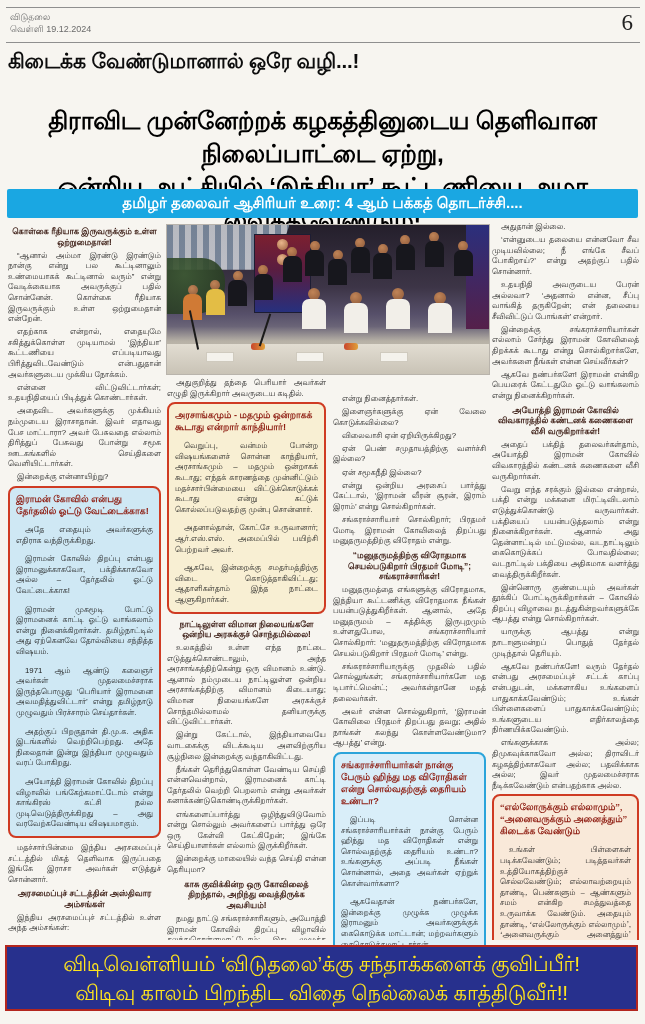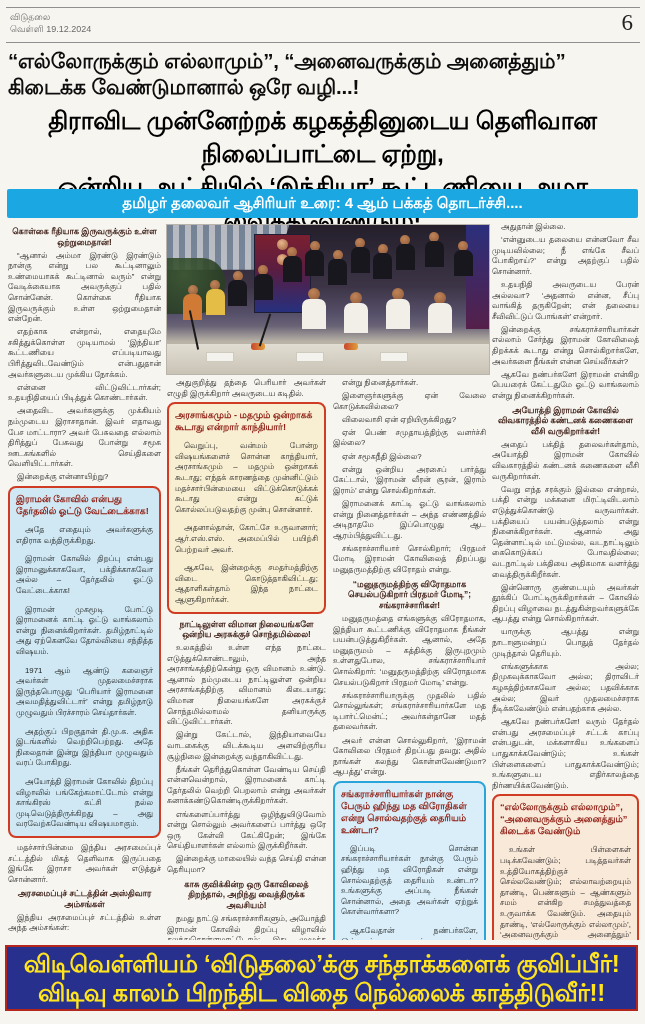--- a/index.html
+++ b/index.html
@@ -16,31 +16,31 @@
   .kicker{position:absolute;left:8px;top:48px;width:620px;font-weight:bold;font-size:20.5px;line-height:26px;color:#0d0d0d;letter-spacing:-0.2px;}
   
   .headline{position:absolute;left:4px;top:104px;width:637px;text-align:center;font-weight:bold;font-size:24.5px;line-height:33px;color:#000;letter-spacing:-0.3px;}
   
   .strip{position:absolute;left:7px;top:189px;width:631px;height:29px;background:var(--strip-bg,#1aa7e2);
     color:#fff;font-weight:bold;font-size:15px;display:flex;align-items:center;justify-content:center;border-radius:2px;}
   
   .col{position:absolute;overflow:hidden;font-size:7.8px;line-height:10.6px;text-align:justify;}
   #col1{left:8px;top:223px;width:153px;height:717px;}
   #col2{left:167px;top:378px;width:159px;height:562px;}
-  #col3{left:333px;top:378px;width:153px;height:562px;}
+  #col3{left:333px;top:394px;width:153px;height:562px;}
   #col4{left:492px;top:222px;width:147px;height:718px;}
   .para{margin:0 0 2.5px;text-indent:9px;}
   .para.en{font-size:7.4px;color:#2e2e2e;}
   .subhead{font-weight:bold;text-align:center;color:#40221a;font-size:8.3px;line-height:10.8px;margin:3px 2px 3px;text-indent:0;}
   .hbox{border-radius:8px;padding:5px 6px 4px;margin:3px 0 5px;}
   .hbox .para{margin-bottom:2px;margin-top:8px;}
   .hbox-title{font-weight:bold;text-align:left;color:#8e1d12;font-size:9.2px;line-height:12px;margin:0 0 3px;text-indent:0;}
   .hbox.red-blue{border:2px solid var(--red-border,#cf3b23);background:#cfe8f4;}
   .hbox.red-cream{border:2px solid var(--red-border,#cf3b23);background:#f8efd3;}
-  .hbox.red-pink{border:2px solid var(--red-border,#cf3b23);background:#f9e9d9;}
+  .hbox.red-pink{border:2px solid var(--red-border,#cf3b23);background:#f9e9d9;font-family:Liberation Serif, serif;}
   .hbox.blue{border:2px solid var(--blue-border,#2ba4da);background:#d9eef9;}
   
   .photo{position:absolute;left:166px;top:224px;width:322px;height:149px;border:1px solid #b9b4ac;background:#3c3545;overflow:hidden;}
   .photo-bg{position:absolute;inset:0;background:linear-gradient(180deg,#241f2b 0%,#3d3547 42%,#57506a 60%,#6a6477 68%,#b7b1a6 78%,#d8d3c7 100%);}
   .awning{position:absolute;left:0;top:0;width:38%;height:30%;
     background:repeating-linear-gradient(90deg,#8fa3b8 0 6px,#e8edf2 6px 12px);opacity:.75;
     clip-path:polygon(0 0,100% 0,88% 100%,0 100%);}
   .foliage{position:absolute;left:0;top:22%;width:18%;height:38%;background:radial-gradient(circle at 30% 30%,#3d5a33,#22331e);border-radius:0 40% 50% 0;opacity:.9;}
   .banner{position:absolute;left:27%;top:6%;width:17%;height:52%;background:linear-gradient(180deg,#7c2030 0%,#5a1d40 45%,#27307e 100%);border:1px solid #1d1d33;}
   .portrait{width:11px;height:11px;border-radius:50%;background:radial-gradient(circle at 40% 35%,#e9b68c,#9c5f3c);margin:4px auto 0;}
@@ -51,35 +51,34 @@
   .mic{position:absolute;left:30%;bottom:18%;width:2px;height:34px;background:#1b1b1b;transform:rotate(18deg);}
   .mic2{position:absolute;left:8%;bottom:16%;width:2px;height:40px;background:#1b1b1b;transform:rotate(-12deg);}
   .fig{position:absolute;}
   .fig .head{width:10px;height:10px;border-radius:50%;background:radial-gradient(circle at 40% 35%,#c08457,#8e5a3a);margin:0 auto;}
   .fig .torso{width:19px;height:26px;border-radius:7px 7px 0 0;margin-top:-1px;}
   .fig.big .head{width:12px;height:12px;}
   .fig.big .torso{width:24px;height:30px;}
   
   .footer-banner{position:absolute;left:5px;top:945px;width:633px;height:66px;background:var(--footer-bg,#27308d);
     border:2px solid #b3261e;box-sizing:border-box;display:flex;flex-direction:column;align-items:center;justify-content:center;}
-  .footer-banner div{color:var(--footer-fg,#ffe41e);font-weight:bold;font-size:24px;line-height:29px;letter-spacing:-0.3px;white-space:nowrap;}
+  .footer-banner div{color:var(--footer-fg,#ffe41e);font-weight:normal;font-size:21px;line-height:29px;letter-spacing:-0.3px;white-space:nowrap;}
 </style>
 </head>
 <body style="--strip-bg: #1aa7e2; --footer-bg: #27308d; --footer-fg: #ffe41e; --red-border: #cf3b23; --blue-border: #2ba4da;">
 
 <div class="rule" style="top:7px"></div>
 <div class="masthead">
   <div>விடுதலை</div>
   <div>வெள்ளி 19.12.2024</div>
 </div>
 <div class="pageno">6</div>
 <div class="rule" style="top:42px"></div>
 
 <div class="kicker">
-  <div>“எல்லோருக்கும் எல்லாமும்”, “அனைவருக்கும் அனைத்தும்”</div>
   <div>கிடைக்க வேண்டுமானால் ஒரே வழி...!</div>
 </div>
 
 <div class="headline">
   <div>திராவிட முன்னேற்றக் கழகத்தினுடைய தெளிவான நிலைப்பாட்டை ஏற்று,</div>
   <div>ஒன்றிய ஆட்சியில் ‘இந்தியா’ கூட்டணியை அமர வைக்கவேண்டும்!</div>
 </div>
 
 <div class="strip">
   <span>தமிழர் தலைவர் ஆசிரியர் உரை: 4 ஆம் பக்கத் தொடர்ச்சி....</span>
@@ -207,21 +206,20 @@
     <div class="subhead">காசு குவிக்கின்ற ஒரு கோவிலைத் திறந்தால், அறிந்து வைத்திருக்க அவசியம்!</div>
     <p class="para">நமது நாட்டு சங்கராச்சாரிகளும், அயோத்தி இராமன் கோவில் திறப்பு விழாவில் கலந்துகொள்ளமாட்டோம்; இது முழுக்க முழுக்க மனுதருமத்திற்கு விரோதம்; கட்டி முடிக்கப்படாத கோவிலைத் திறந்தால் ஒழிந்துபோகும் ஆபத்து என்று சொல்லியிருக்கிறார்கள்.</p>
   </div>
 <div id="col3" class="col">
     <p class="para">என்று நினைத்தார்கள்.</p>
     <p class="para">இளைஞர்களுக்கு ஏன் வேலை கொடுக்கவில்லை?</p>
     <p class="para">விலைவாசி ஏன் ஏறியிருக்கிறது?</p>
     <p class="para">ஏன் பெண் சமுதாயத்திற்கு வளர்ச்சி இல்லை?</p>
     <p class="para">ஏன் சமூகநீதி இல்லை?</p>
     <p class="para">என்று ஒன்றிய அரசைப் பார்த்து கேட்டால், ‘இராமன் வீரன் சூரன், இராம் இராம்’ என்று சொல்கிறார்கள்.</p>
-    <p class="para">இராமனைக் காட்டி ஓட்டு வாங்கலாம் என்று நினைத்தார்கள் – அந்த எண்ணத்தில் அடிநாதமே இப்பொழுது ஆட ஆரம்பித்துவிட்டது.</p>
     <p class="para">சங்கராச்சாரியார் சொல்கிறார்; பிரதமர் மோடி இராமன் கோவிலைத் திறப்பது மனுதருமத்திற்கு விரோதம் என்று.</p>
     <div class="subhead">“மனுதருமத்திற்கு விரோதமாக செயல்படுகிறார் பிரதமர் மோடி”; சங்கராச்சாரிகள்!</div>
     <p class="para">மனுதருமத்தை எங்களுக்கு விரோதமாக, இந்தியா கூட்டணிக்கு விரோதமாக நீங்கள் பயன்படுத்துகிறீர்கள். ஆனால், அதே மனுதருமம் – கத்திக்கு இருபுறமும் உள்ளதுபோல, சங்கராச்சாரியார் சொல்கிறார்: ‘மனுதருமத்திற்கு விரோதமாக செயல்படுகிறார் பிரதமர் மோடி’ என்று.</p>
     <p class="para">சங்கராச்சாரியாருக்கு முதலில் பதில் சொல்லுங்கள்; சங்கராச்சாரியார்களே மத டிபார்ட்மென்ட்; அவர்கள்தானே மதத் தலைவர்கள்.</p>
     <p class="para">அவர் என்ன சொல்லுகிறார், ‘இராமன் கோவிலை பிரதமர் திறப்பது தவறு; அதில் நாங்கள் கலந்து கொள்ளவேண்டுமா? ஆபத்து’ என்று.</p>
     <div class="hbox blue">
       <div class="hbox-title">சங்கராச்சாரியார்கள் நான்கு பேரும் ஹிந்து மத விரோதிகள் என்று சொல்வதற்குத் தைரியம் உண்டா?</div>
       <p class="para">இப்படி சொன்ன சங்கராச்சாரியார்கள் நான்கு பேரும் ஹிந்து மத விரோதிகள் என்று சொல்வதற்குத் தைரியம் உண்டா? உங்களுக்கு அப்படி நீங்கள் சொன்னால், அதை அவர்கள் ஏற்றுக் கொள்வார்களா?</p>
       <p class="para">ஆகவேதான் நண்பர்களே, இன்றைக்கு முழுக்க முழுக்க இராமனும் அவர்களுக்குக் கைகொடுக்க மாட்டான்; மற்றவர்களும் கைகொடுக்கமாட்டார்கள்.</p>
     </div>
@@ -230,22 +228,22 @@
     <p class="para">அதுதான் இல்லை.</p>
     <p class="para">‘என்னுடைய தலையை என்னவோ சீவ முடியவில்லை; நீ எங்கே சீவப் போகிறாய்?’ என்று அதற்குப் பதில் சொன்னார்.</p>
     <p class="para">உதயநிதி அவருடைய பேரன் அல்லவா? ‘அதனால் என்ன, சீப்பு வாங்கித் தருகிறேன்; என் தலையை சீவிவிட்டுப் போங்கள்’ என்றார்.</p>
     <p class="para">இன்றைக்கு சங்கராச்சாரியார்கள் எல்லாம் சேர்ந்து இராமன் கோவிலைத் திறக்கக் கூடாது என்று சொல்கிறார்களே, அவர்களை நீங்கள் என்ன செய்வீர்கள்?</p>
     <p class="para">ஆகவே நண்பர்களே! இராமன் என்கிற பெயரைக் கேட்டதுமே ஓட்டு வாங்கலாம் என்று நினைக்கிறார்கள்.</p>
     <div class="subhead">அயோத்தி இராமன் கோவில் விவகாரத்தில் கண்டனக் கணைகளை வீசி வருகிறார்கள்!</div>
     <p class="para">அதைப் பக்தித் தலைவர்கள்தாம், அயோத்தி இராமன் கோவில் விவகாரத்தில் கண்டனக் கணைகளை வீசி வருகிறார்கள்.</p>
     <p class="para">வேறு எந்த சரக்கும் இல்லை என்றால், பக்தி என்று மக்களை மிரட்டிவிடலாம் எடுத்துக்கொண்டு வருவார்கள். பக்தியைப் பயன்படுத்தலாம் என்று நினைக்கிறார்கள். ஆனால் அது தென்னாட்டில் மட்டுமல்ல, வடநாட்டிலும் கைகொடுக்கப் போவதில்லை; வடநாட்டில் பக்தியை அதிகமாக வளர்த்து வைத்திருக்கிறீர்கள்.</p>
     <p class="para">இன்னொரு குண்டையும் அவர்கள் தூக்கிப் போட்டிருக்கிறார்கள் – கோவில் திறப்பு விழாவை நடத்துகின்றவர்களுக்கே ஆபத்து என்று சொல்கிறார்கள்.</p>
     <p class="para">யாருக்கு ஆபத்து என்று நாடாளுமன்றப் பொதுத் தேர்தல் முடிந்தால் தெரியும்.</p>
+    <p class="para">ஆகவே நண்பர்களே! வரும் தேர்தல் என்பது அரசமைப்புச் சட்டக் காப்பு என்பதுடன், மக்களாகிய உங்களைப் பாதுகாக்கவேண்டும்; உங்கள் பிள்ளைகளைப் பாதுகாக்கவேண்டும்; உங்களுடைய எதிர்காலத்தை நிர்ணயிக்கவேண்டும்.</p>
     <p class="para">எங்களுக்காக அல்ல; திமுகவுக்காகவோ அல்ல; திராவிடர் கழகத்திற்காகவோ அல்ல; பதவிக்காக அல்ல; இவர் முதலமைச்சராக நீடிக்கவேண்டும் என்பதற்காக அல்ல.</p>
-    <p class="para">ஆகவே நண்பர்களே! வரும் தேர்தல் என்பது அரசமைப்புச் சட்டக் காப்பு என்பதுடன், மக்களாகிய உங்களைப் பாதுகாக்கவேண்டும்; உங்கள் பிள்ளைகளைப் பாதுகாக்கவேண்டும்; உங்களுடைய எதிர்காலத்தை நிர்ணயிக்கவேண்டும்.</p>
     <div class="hbox red-pink">
       <div class="hbox-title">“எல்லோருக்கும் எல்லாமும்”, “அனைவருக்கும் அனைத்தும்” கிடைக்க வேண்டும்</div>
       <p class="para">உங்கள் பிள்ளைகள் படிக்கவேண்டும்; படித்தவர்கள் உத்தியோகத்திற்குச் செல்லவேண்டும்; எல்லாவற்றையும் தாண்டி, பெண்களும் – ஆண்களும் சமம் என்கிற சமத்துவத்தை உருவாக்க வேண்டும். அதையும் தாண்டி, ‘எல்லோருக்கும் எல்லாமும்’, ‘அனைவருக்கும் அனைத்தும்’ கிடைக்க வேண்டுமானால், ஒரே வழி, திராவிட முன்னேற்றக் கழகத்தினுடைய இந்தத் தெளிவான நிலைப்பாட்டை ஏற்று, ஒன்றிய ஆட்சியில் ‘இந்தியா’ கூட்டணியை அமர வைக்கவேண்டும்.</p>
     </div>
   </div>
 
 <div class="footer-banner">
   <div>விடிவெள்ளியம் ‘விடுதலை’க்கு சந்தாக்களைக் குவிப்பீர்!</div>
   <div>விடிவு காலம் பிறந்திட விதை நெல்லைக் காத்திடுவீர்!!</div>
 </div>

